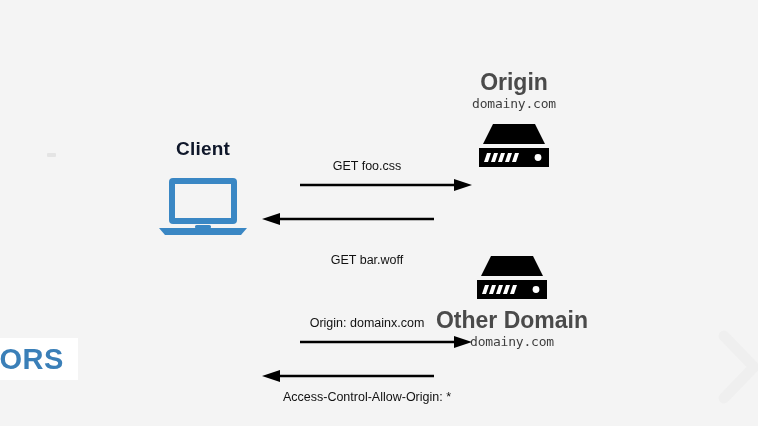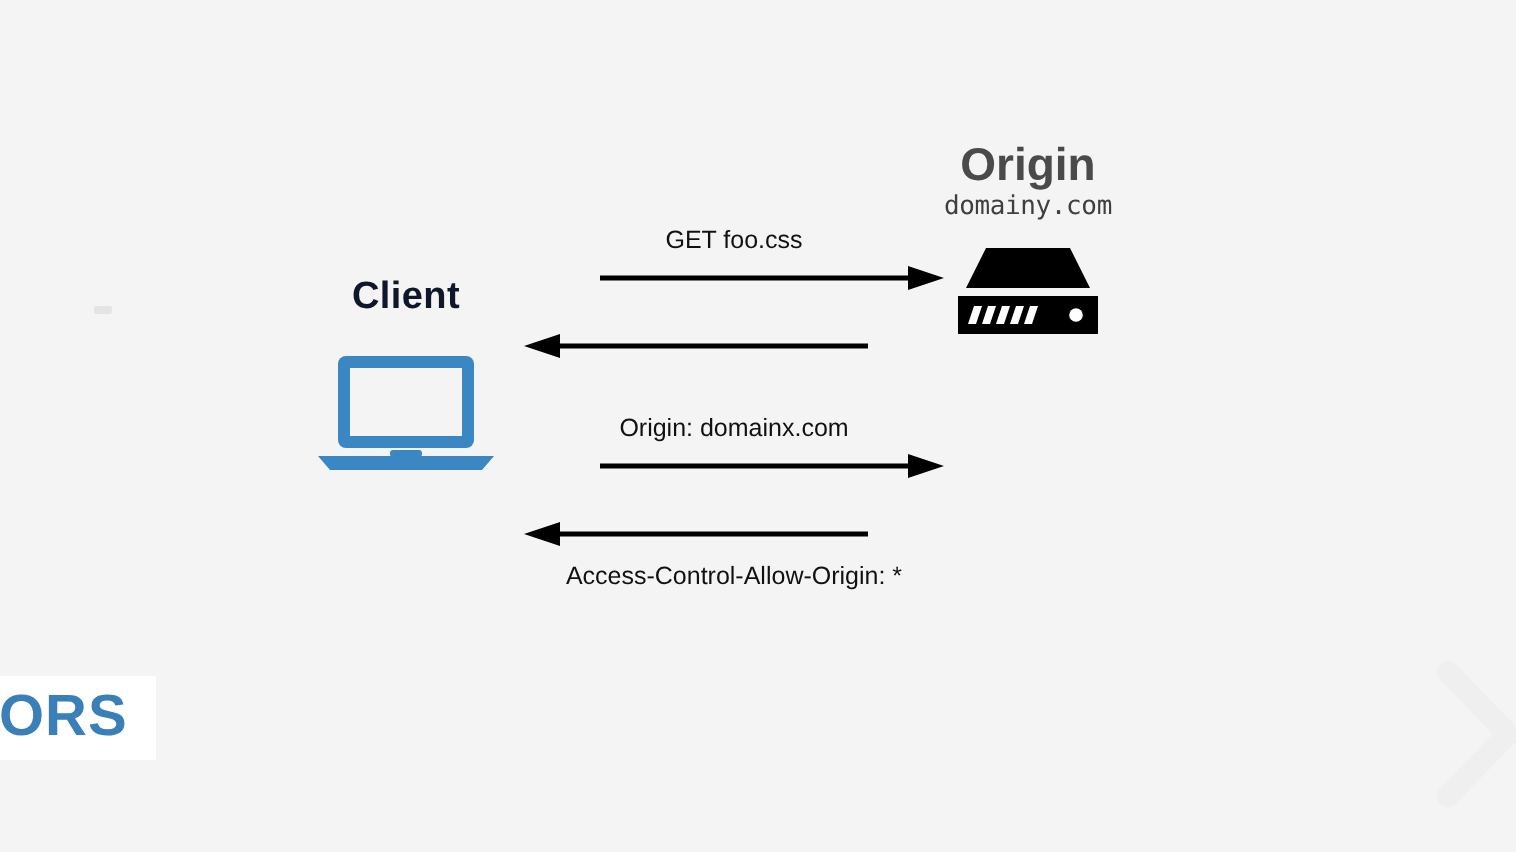--- a/index.html
+++ b/index.html
@@ -101,20 +101,21 @@
   }
   .exchange.top    { top: 112px; }
   .exchange.bottom { top: 206px; }
 
   .arrow-caption {
     font-size: 12.5px;
     color: #111;
     text-align: center;
     line-height: 1.34;
     white-space: nowrap;
+    margin-top: 46px;
   }
   .arrow-caption.below { margin-top: 3px; }
   .arrow-row {
     height: 20px;
     display: block;
   }
   .arrow-svg {
     display: block;
     width: 218px;
     height: 20px;
@@ -174,39 +175,56 @@
         <path d="M16 35 l4 0 -3 9 -4 0 z"></path>
         <path d="M23 35 l4 0 -3 9 -4 0 z"></path>
         <path d="M30 35 l4 0 -3 9 -4 0 z"></path>
         <path d="M37 35 l4 0 -3 9 -4 0 z"></path>
         <path d="M44 35 l4 0 -3 9 -4 0 z"></path>
       </g>
       <circle cx="67" cy="39.5" r="3.4" fill="#ffffff"></circle>
     </svg>
   </div>
 
+  <div class="server-group other">
+    <svg class="server-icon" viewBox="0 0 86 52">
+      <path d="M22 6 H64 L74 26 H12 Z" fill="#000000"></path>
+      <rect x="8" y="30" width="70" height="19" fill="#000000"></rect>
+      <g fill="#ffffff">
+        <path d="M16 35 l4 0 -3 9 -4 0 z"></path>
+        <path d="M23 35 l4 0 -3 9 -4 0 z"></path>
+        <path d="M30 35 l4 0 -3 9 -4 0 z"></path>
+        <path d="M37 35 l4 0 -3 9 -4 0 z"></path>
+        <path d="M44 35 l4 0 -3 9 -4 0 z"></path>
+      </g>
+      <circle cx="67" cy="39.5" r="3.4" fill="#ffffff"></circle>
+    </svg>
+    <div class="server-title">Other Domain</div>
+    <div class="server-host">domainy.com</div>
+  </div>
 
   <div class="exchange top">
     <div class="arrow-caption">GET foo.css</div>
     <div class="arrow-row">
       <svg class="arrow-svg" viewBox="0 0 218 20">
         <line x1="42" y1="10" x2="198" y2="10" stroke="#000" stroke-width="2.6"></line>
         <path d="M214 10 L196 4 L196 16 Z" fill="#000"></path>
       </svg>
     </div>
     <div class="gap-6"></div>
     <div class="arrow-row">
       <svg class="arrow-svg" viewBox="0 0 218 20">
         <line x1="20" y1="10" x2="176" y2="10" stroke="#000" stroke-width="2.6"></line>
         <path d="M4 10 L22 4 L22 16 Z" fill="#000"></path>
       </svg>
     </div>
   </div>
 
   <div class="exchange bottom">
+    <div class="arrow-caption">GET bar.woff</div>
     <div class="arrow-caption">Origin: domainx.com</div>
     <div class="arrow-row">
       <svg class="arrow-svg" viewBox="0 0 218 20">
         <line x1="42" y1="10" x2="198" y2="10" stroke="#000" stroke-width="2.6"></line>
         <path d="M214 10 L196 4 L196 16 Z" fill="#000"></path>
       </svg>
     </div>
     <div class="gap-6"></div>
     <div class="arrow-row">
       <svg class="arrow-svg" viewBox="0 0 218 20">

